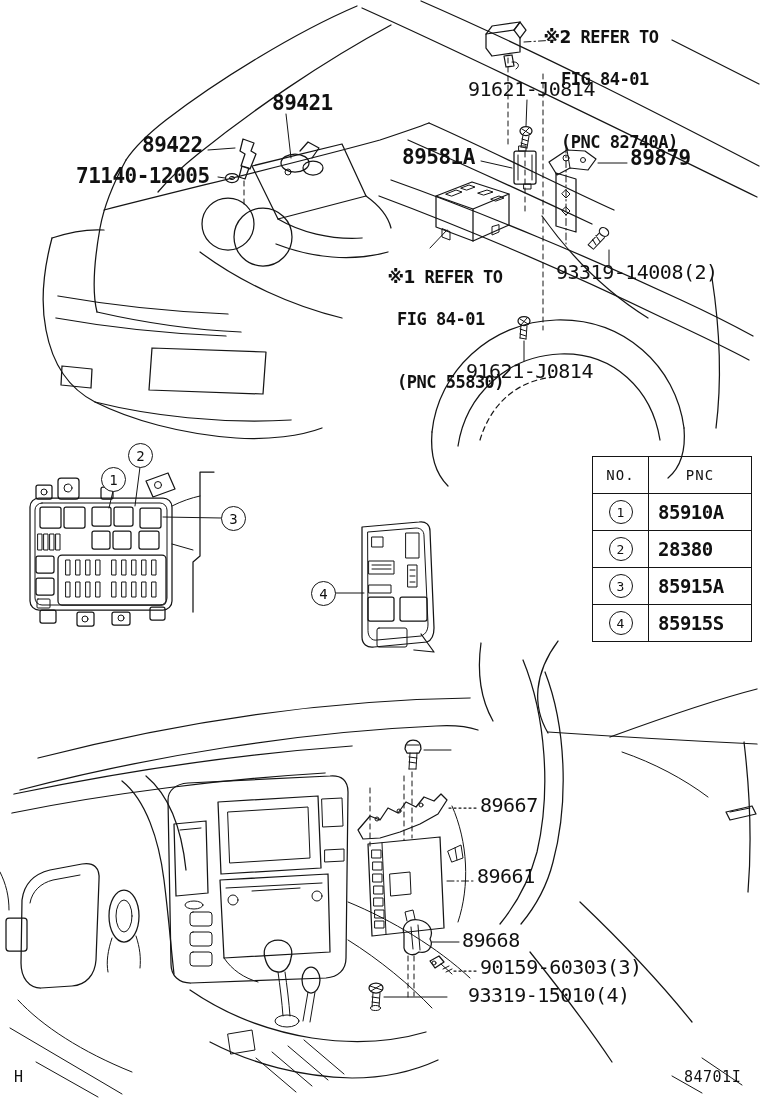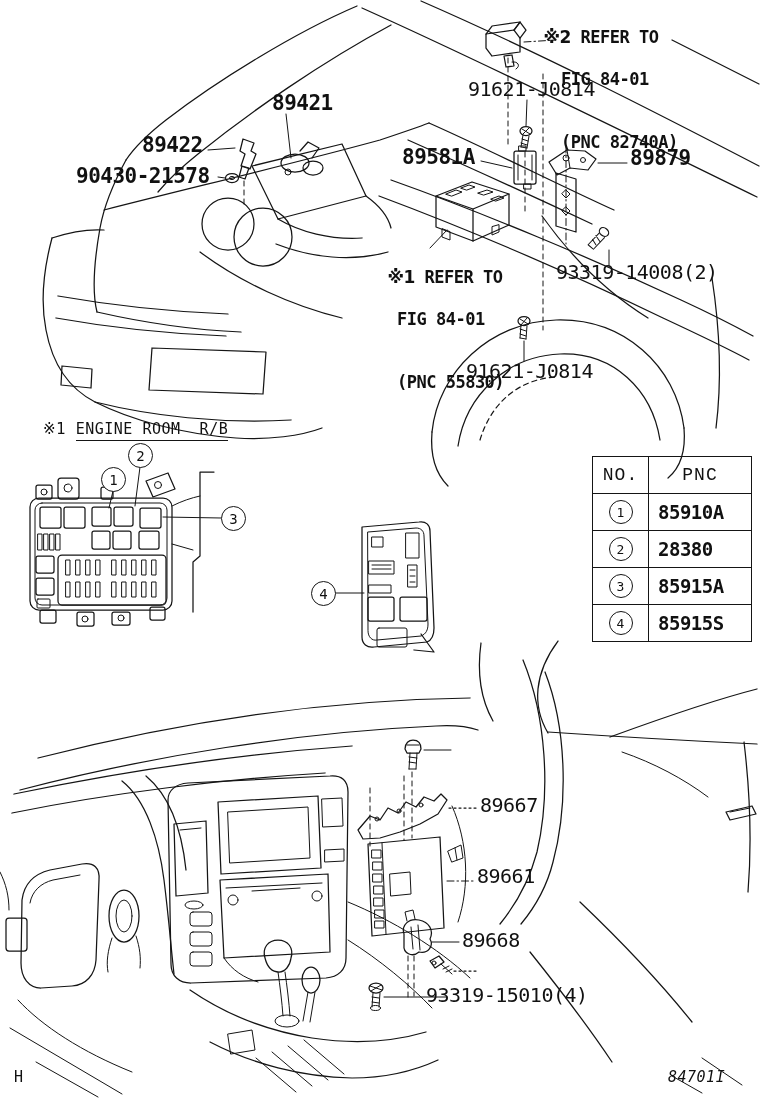--- a/index.html
+++ b/index.html
@@ -23,21 +23,21 @@
   .rb-title{font-size:15px;letter-spacing:0.5px;line-height:18px;font-weight:500;}
   .rb-title .ref-mark{font-weight:500;}
   .underlined{border-bottom:1.6px solid #151515;padding-bottom:2px;}
   .callout{position:absolute;width:23px;height:23px;border:1.5px solid #151515;border-radius:50%;
            display:flex;align-items:center;justify-content:center;font-size:14px;line-height:1;
            background:#fff;}
   .pnc-table{position:absolute;left:592px;top:456px;border-collapse:collapse;}
   .pnc-table td{border:1.6px solid #151515;padding:0;text-align:center;vertical-align:middle;}
   .pnc-table .c-no{width:55px;height:36px;}
   .pnc-table .c-pnc{width:93px;height:36px;}
-  .pnc-table .hdr{font-size:18px;letter-spacing:1px;font-family:Liberation Mono, monospace;}
+  .pnc-table .hdr{font-size:14px;letter-spacing:1px;}
   .pnc-table .code{font-size:19px;font-weight:bold;letter-spacing:-0.5px;text-align:left;padding-left:9px;}
   .tbl-circle{display:inline-flex;width:22px;height:22px;border:1.4px solid #151515;border-radius:50%;
            align-items:center;justify-content:center;font-size:13px;line-height:1;}
   .footer{font-size:15px;letter-spacing:0.5px;}
 </style>
 </head>
 <body>
 
 <div class="page">
 
@@ -301,36 +301,33 @@
 
 <div class="abs note note-top" style="left:524px;top:6px;">
   <span><span class="ref-mark">※2</span> <span>REFER TO</span></span>
   <span class="ind">FIG 84-01</span>
   <span class="ind">(PNC 82740A)</span>
 </div>
 
 <div class="abs lbl" style="left:468px;top:79px;">91621-J0814</div>
 <div class="abs lbl-lg" style="left:272px;top:92px;">89421</div>
 <div class="abs lbl-lg" style="left:142px;top:134px;">89422</div>
-<div class="abs lbl-lg" style="left:76px;top:165px;">90430-21578</div>
+<div class="abs lbl-lg" style="left:76px;top:165px;">71140-12005</div>
 <div class="abs lbl-lg" style="left:402px;top:146px;">89581A</div>
 <div class="abs lbl-lg" style="left:630px;top:147px;">89879</div>
 
 <div class="abs note note-mid" style="left:368px;top:246px;">
   <span><span class="ref-mark">※1</span> <span>REFER TO</span></span>
   <span class="ind">FIG 84-01</span>
   <span class="ind">(PNC 55830)</span>
 </div>
 
 <div class="abs lbl" style="left:556px;top:262px;text-align:center;">93319-14008(2)</div>
 <div class="abs lbl" style="left:466px;top:361px;">91621-J0814</div>
 
-<div class="abs rb-title" style="left:24px;top:402px;">
-  <span class="ref-mark">※1</span> <span class="underlined">ENGINE ROOM  R/B</span>
-</div>
 
 <div class="callout" style="left:101px;top:467px;">1</div>
 <div class="callout" style="left:128px;top:443px;">2</div>
 <div class="callout" style="left:221px;top:506px;">3</div>
 <div class="callout" style="left:311px;top:581px;">4</div>
 
 <table class="pnc-table">
   <tbody>
         <tr>
     <td class="c-no hdr">NO.</td>
@@ -351,18 +348,19 @@
   <tr>
     <td class="c-no"><span class="tbl-circle">4</span></td>
     <td class="c-pnc code">85915S</td>
   </tr>
 </tbody>
     </table>
 
 <div class="abs lbl" style="left:480px;top:795px;">89667</div>
 <div class="abs lbl" style="left:477px;top:866px;">89661</div>
 <div class="abs lbl" style="left:462px;top:930px;">89668</div>
-<div class="abs lbl" style="left:426px;top:985px;">93319-15010(4)</div>
+<div class="abs lbl" style="left:480px;top:957px;">90159-60303(3)</div>
+<div class="abs lbl" style="left:468px;top:985px;">93319-15010(4)</div>
 
 <div class="abs footer" style="left:14px;top:1068px;">H</div>
-<div class="abs footer" style="left:668px;top:1068px;font-style:italic;">84701I</div>
+<div class="abs footer" style="left:684px;top:1068px;">84701I</div>
 
 </div>
 
 </body></html>

